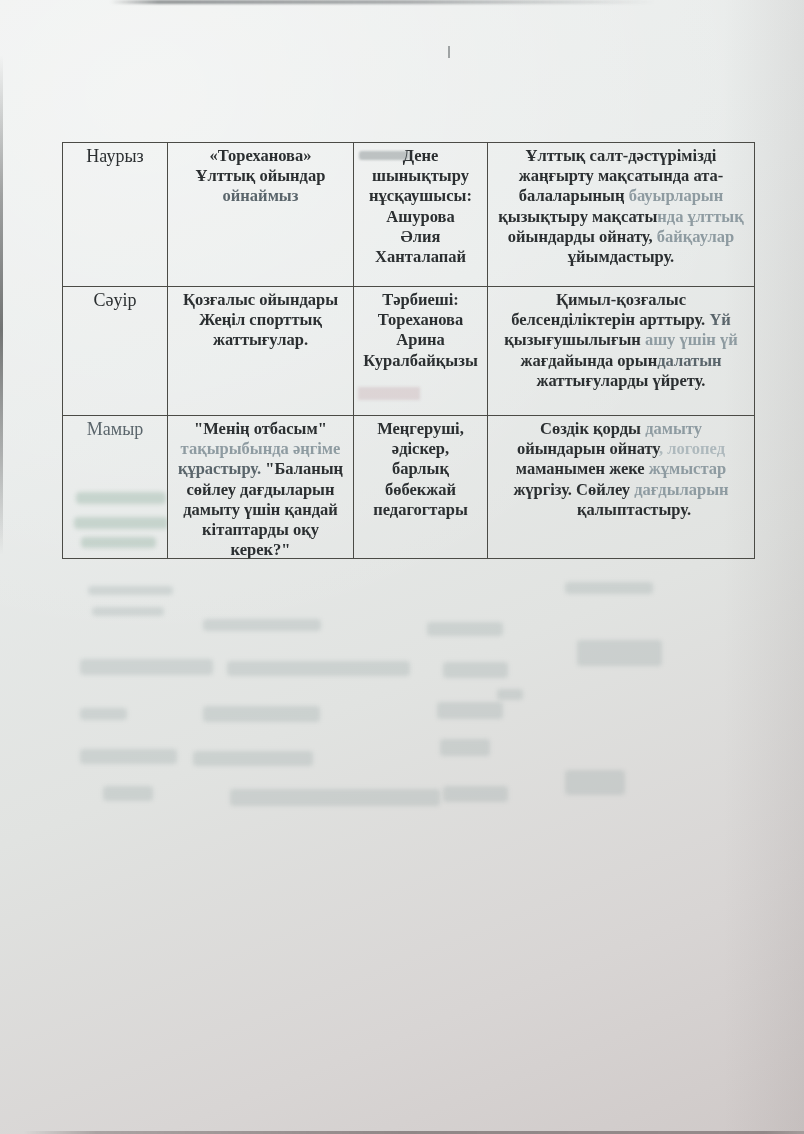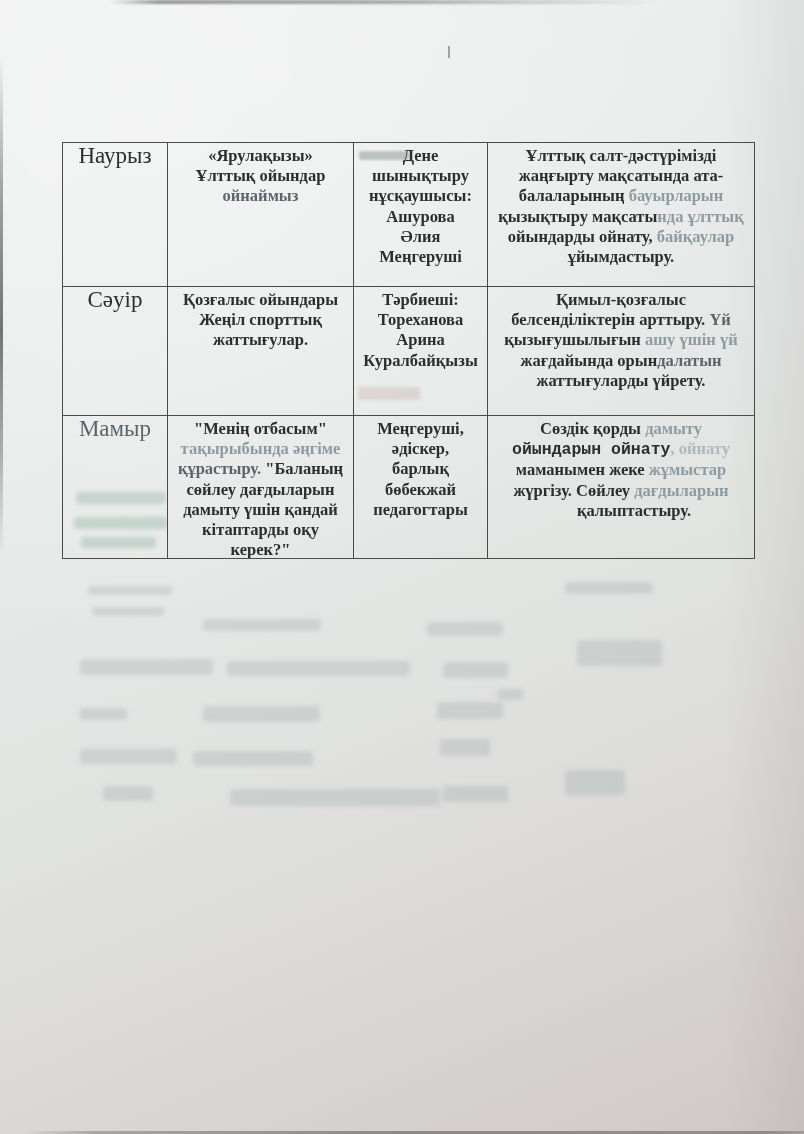--- a/index.html
+++ b/index.html
@@ -33,21 +33,21 @@
     grid-template-rows:144px 129px 142px;
     border:1.6px solid #4b4b46;
   }
   .cell{
     box-sizing:border-box;overflow:hidden;
     border-right:1.4px solid #4b4b46;border-bottom:1.4px solid #4b4b46;
     text-align:center;padding-top:3px;
     font-size:16.5px;line-height:20.2px;font-weight:700;
     position:relative;
   }
-  .cell.c0{font-weight:400;font-size:23px;}
+  .cell.c0{font-weight:400;font-size:18px;}
   .cell.c3b{border-right:none;}
   .cell.rlast{border-bottom:none;}
   .line{white-space:pre;}
 
   
   .sm{position:absolute;border-radius:4px;background:rgba(140,155,155,.25);filter:blur(2.2px);}
   .sm-green{background:rgba(118,158,138,.30);}
   .sm-gray{background:rgba(118,128,132,.42);filter:blur(1.3px);border-radius:3px;}
   .sm-pink{background:rgba(185,152,158,.28);filter:blur(1.8px);}
 </style>
@@ -59,32 +59,32 @@
   <div class="edge-top"></div>
   <div class="edge-left"></div>
   <div class="edge-bottom"></div>
   <div class="speck"></div>
 
   <div class="tbl">
     <div class="cell c0">
         <div class="line"><span style="color: rgb(43, 47, 49);">Наурыз</span></div>
       </div>
     <div class="cell">
-        <div class="line"><span style="color: rgb(43, 47, 49);">«Ярулақызы»</span></div>
+        <div class="line"><span style="color: rgb(43, 47, 49);">«Тореханова»</span></div>
         <div class="line"><span style="color: rgb(43, 47, 49);">Ұлттық ойындар</span></div>
         <div class="line"><span style="color: rgb(90, 101, 107);">ойнаймыз</span></div>
       </div>
     <div class="cell">
       <div class="sm-gray" style="position:absolute;left:5px;top:8px;width:50px;height:9px;"></div>
     <div class="line"><span style="color: rgb(43, 47, 49);">Дене</span></div>
         <div class="line"><span style="color: rgb(43, 47, 49);">шынықтыру</span></div>
         <div class="line"><span style="color: rgb(43, 47, 49);">нұсқаушысы:</span></div>
         <div class="line"><span style="color: rgb(43, 47, 49);">Ашурова</span></div>
         <div class="line"><span style="color: rgb(43, 47, 49);">Әлия</span></div>
-        <div class="line"><span style="color: rgb(43, 47, 49);">Меңгеруші</span></div>
+        <div class="line"><span style="color: rgb(43, 47, 49);">Ханталапай</span></div>
       </div>
     <div class="cell c3b">
         <div class="line"><span style="color: rgb(43, 47, 49);">Ұлттық салт-дәстүрімізді</span></div>
         <div class="line"><span style="color: rgb(43, 47, 49);">жаңғырту мақсатында ата-</span></div>
         <div class="line"><span style="color: rgb(43, 47, 49);">балаларының </span><span style="color: rgb(142, 155, 161);">бауырларын</span></div>
         <div class="line"><span style="color: rgb(43, 47, 49);">қызықтыру мақсаты</span><span style="color: rgb(142, 155, 161);">нда ұлттық</span></div>
         <div class="line"><span style="color: rgb(43, 47, 49);">ойындарды ойнату, </span><span style="color: rgb(142, 155, 161);">байқаулар</span></div>
         <div class="line"><span style="color: rgb(43, 47, 49);">ұйымдастыру.</span></div>
       </div>
 
@@ -128,21 +128,21 @@
       </div>
     <div class="cell rlast">
         <div class="line"><span style="color: rgb(43, 47, 49);">Меңгеруші,</span></div>
         <div class="line"><span style="color: rgb(43, 47, 49);">әдіскер,</span></div>
         <div class="line"><span style="color: rgb(43, 47, 49);">барлық</span></div>
         <div class="line"><span style="color: rgb(43, 47, 49);">бөбекжай</span></div>
         <div class="line"><span style="color: rgb(43, 47, 49);">педагогтары</span></div>
       </div>
     <div class="cell c3b rlast">
         <div class="line"><span style="color: rgb(43, 47, 49);">Сөздік қорды </span><span style="color: rgb(142, 155, 161);">дамыту</span></div>
-        <div class="line"><span style="color: rgb(43, 47, 49); font-family: Liberation Mono, monospace;">ойындарын ойнату</span><span style="color: rgb(174, 185, 189);">, ойнату</span></div>
+        <div class="line"><span style="color: rgb(43, 47, 49);">ойындарын ойнату</span><span style="color: rgb(174, 185, 189);">, логопед</span></div>
         <div class="line"><span style="color: rgb(43, 47, 49);">маманымен жеке </span><span style="color: rgb(142, 155, 161);">жұмыстар</span></div>
         <div class="line"><span style="color: rgb(43, 47, 49);">жүргізу. Сөйлеу </span><span style="color: rgb(142, 155, 161);">дағдыларын</span></div>
         <div class="line"><span style="color: rgb(43, 47, 49); margin-left: 26px;">қалыптастыру.</span></div>
       </div>
   </div>
 
   <div class="sm" style="left:88px;top:586px;width:85px;height:9px;"></div>
   <div class="sm" style="left:92px;top:607px;width:72px;height:9px;"></div>
   <div class="sm" style="left:203px;top:619px;width:118px;height:12px;"></div>
   <div class="sm" style="left:427px;top:622px;width:76px;height:14px;"></div>

